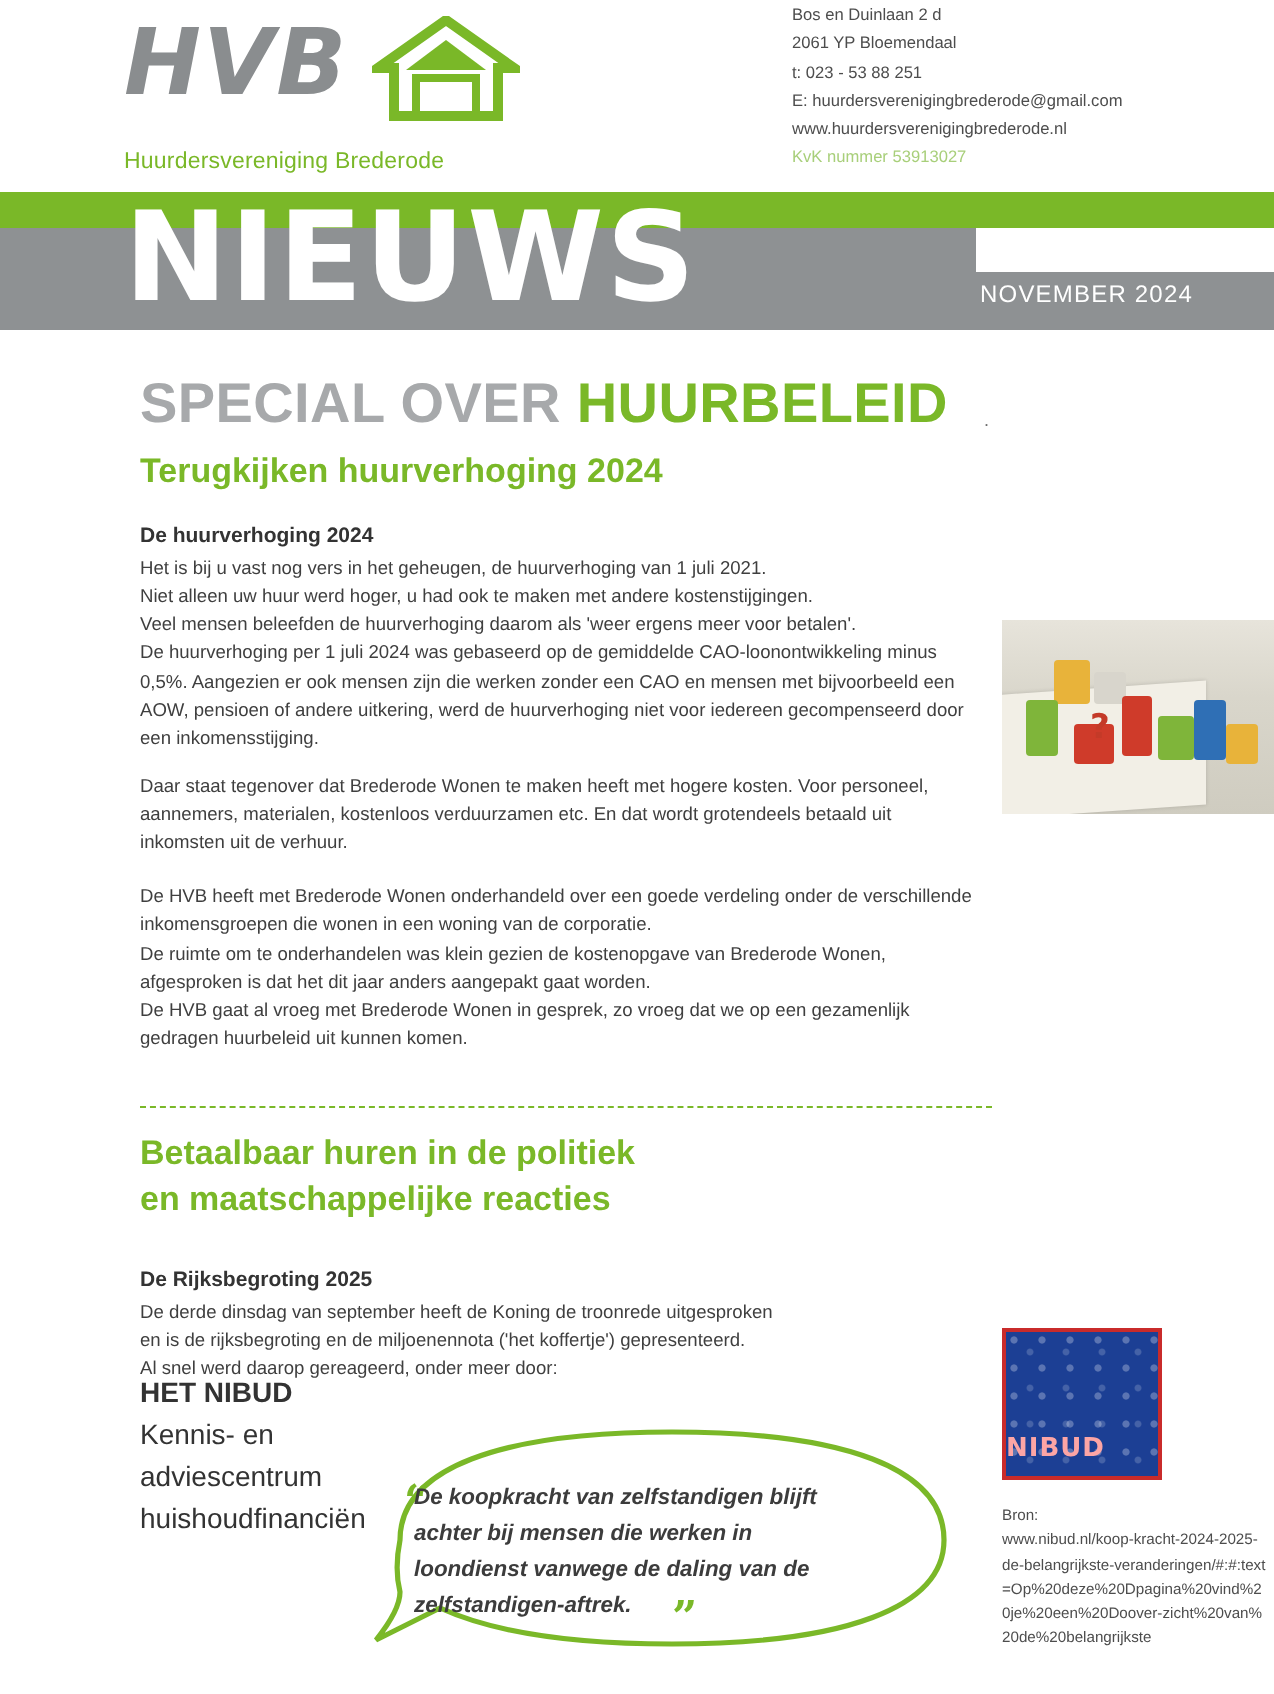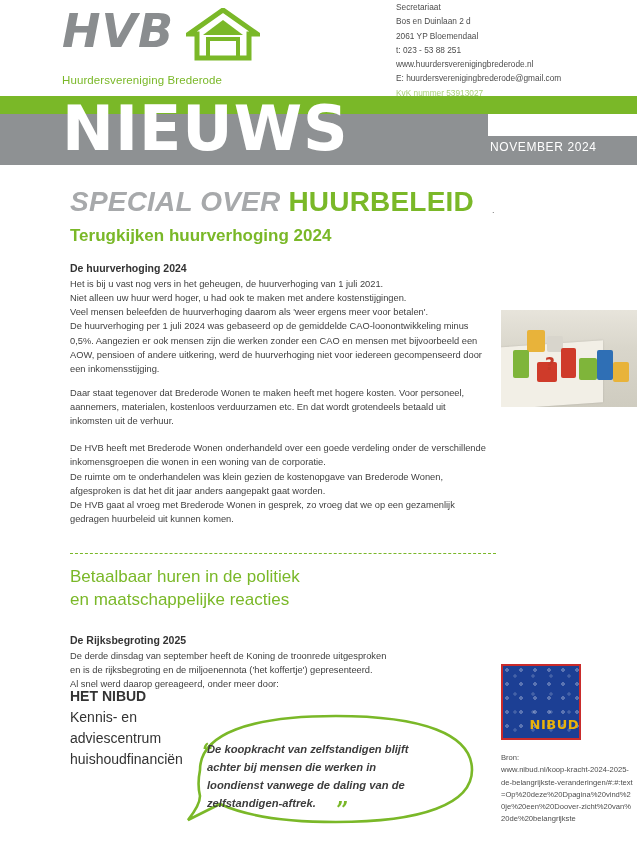--- a/index.html
+++ b/index.html
@@ -111,21 +111,21 @@
 
   
   .special {
     position: absolute;
     top: 186px;
     left: 70px;
     font-size: 28px;
     font-weight: bold;
     letter-spacing: 0.2px;
   }
-  .special .grey { color: #a7a9ab; font-style: italic; }
+  .special .grey { color: #a7a9ab; }
   .special .green { color: #7ab828; }
 
   .subtitle {
     position: absolute;
     top: 226px;
     left: 70px;
     font-size: 17px;
     font-weight: bold;
     color: #7ab828;
   }
@@ -159,21 +159,21 @@
     border-top: 1px dashed #7ab828;
     height: 0;
   }
 
   .section2-title {
     position: absolute;
     top: 566px;
     left: 70px;
     width: 420px;
     font-size: 17px;
-    font-weight: normal;
+    font-weight: bold;
     color: #7ab828;
     line-height: 1.35;
   }
 
   .col-left2 {
     position: absolute;
     top: 622px;
     left: 70px;
     width: 420px;
     margin-top: 12px;
@@ -239,22 +239,22 @@
   .nibud-logo .dots {
     position: absolute; inset: 0;
     background-image:
       radial-gradient(circle at 4px 4px, rgba(255,255,255,.28) 1.6px, transparent 2px),
       radial-gradient(circle at 12px 10px, rgba(255,255,255,.18) 1.4px, transparent 2px);
     background-size: 14px 14px, 18px 18px;
   }
   .nibud-logo .txt {
     position: absolute;
     bottom: 6px; left: 0; right: 0;
-    text-align: right;
-    color: #eab308;
+    text-align: left;
+    color: #fca5a5;
     font-family: "DejaVu Sans", sans-serif;
     font-weight: bold;
     font-size: 13px;
     letter-spacing: 0.5px;
   }
 
   .bron {
     position: absolute;
     top: 752px;
     left: 501px;
@@ -324,26 +324,25 @@
           <path d="M37 2 L71 26 L63 26 L63 50 L11 50 L11 26 L3 26 Z" fill="none" stroke="#7ab828" stroke-width="5"></path>
           <rect x="22" y="31" width="30" height="19" fill="none" stroke="#7ab828" stroke-width="4"></rect>
           <path d="M37 12 L57 27 L17 27 Z" fill="#7ab828"></path>
         </svg>
       </div>
     </div>
     <div class="logo-sub">Huurdersvereniging Brederode</div>
   </div>
 
   <div class="contact">
-    <div>Secretariaat</div>
     <div>Bos en Duinlaan 2 d</div>
     <div>2061 YP Bloemendaal</div>
     <div>t: 023 - 53 88 251</div>
+    <div>E: huurdersverenigingbrederode@gmail.com</div>
     <div>www.huurdersverenigingbrederode.nl</div>
-    <div>E: huurdersverenigingbrederode@gmail.com</div>
     <div class="kvk">KvK nummer 53913027</div>
   </div>
 </div>
 
 <div class="band-green"></div>
 <div class="band-grey"></div>
 <div class="band-white-right"></div>
 <div class="nieuws">NIEUWS</div>
 <div class="issue-date">NOVEMBER 2024</div>
 

